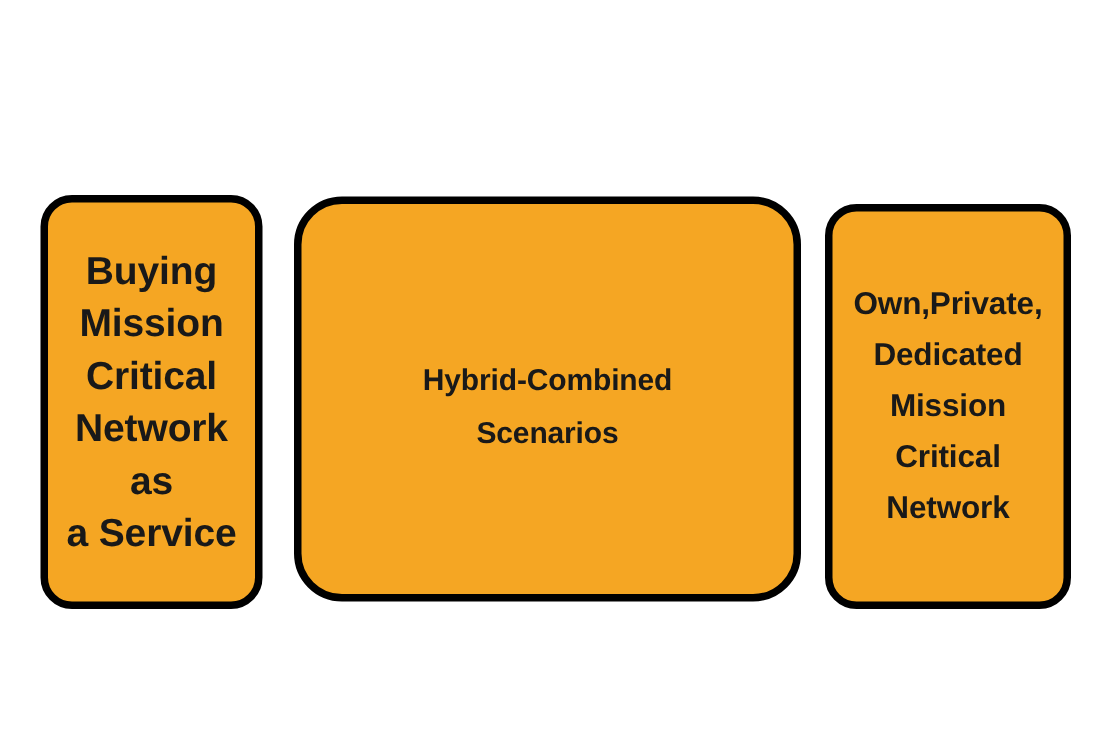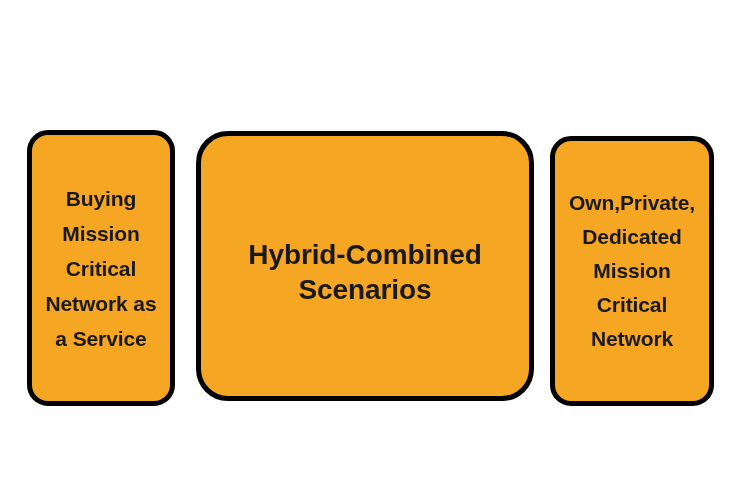--- a/index.html
+++ b/index.html
@@ -44,34 +44,34 @@
 
   
   #node-buying-maas {
     left: 27px;
     top: 130px;
     width: 148px;
     height: 276px;
     border-radius: 21px;
   }
   #node-buying-maas .node-label {
-    font-size: 21px;
+    font-size: 26px;
     line-height: 35px;
   }
 
   
   #node-hybrid-combined {
     left: 196px;
     top: 131px;
     width: 338px;
     height: 270px;
     border-radius: 32px;
   }
   #node-hybrid-combined .node-label {
-    font-size: 28px;
+    font-size: 20px;
     line-height: 35px;
     margin-top: 11px;
   }
 
   
   #node-own-private {
     left: 550px;
     top: 136px;
     width: 164px;
     height: 270px;

